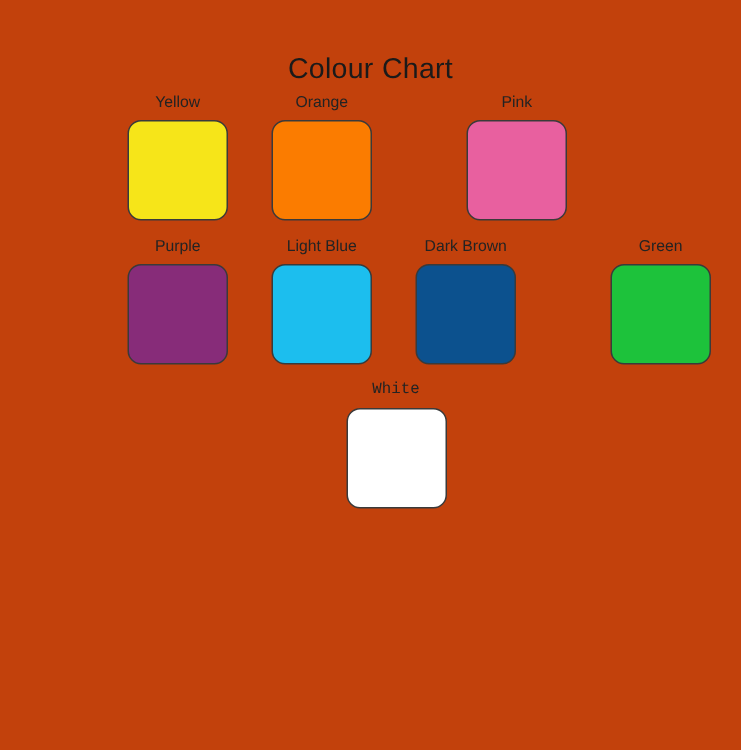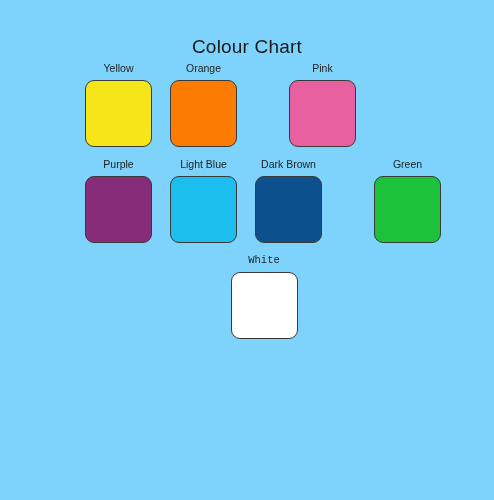--- a/index.html
+++ b/index.html
@@ -11,21 +11,21 @@
     width: 494px;
     height: 500px;
     overflow: hidden;
     font-family: "Liberation Sans", sans-serif;
     -webkit-font-smoothing: antialiased;
   }
   #chart-root {
     position: relative;
     width: 494px;
     height: 500px;
-    background: #7dd3fc;
+    background: #c2410c;
     box-sizing: border-box;
   }
   #chart-title {
     position: absolute;
     top: 36px;
     left: 0;
     width: 494px;
     text-align: center;
     font-size: 19px;
     font-weight: 400;
@@ -44,21 +44,21 @@
     justify-content: flex-start;
     align-items: flex-start;
     margin-bottom: 11px;
   }
   .swatch-row.centered {
     justify-content: center;
     font-family: Liberation Mono, monospace;
   }
   .swatch-cell {
     width: 67px;
-    margin-right: 18px;
+    margin-right: 29px;
     display: flex;
     flex-direction: column;
     align-items: center;
   }
   .swatch-cell:last-child {
     margin-right: 0;
     padding-left: 34px;
   }
   .swatch-label {
     font-size: 10.5px;

